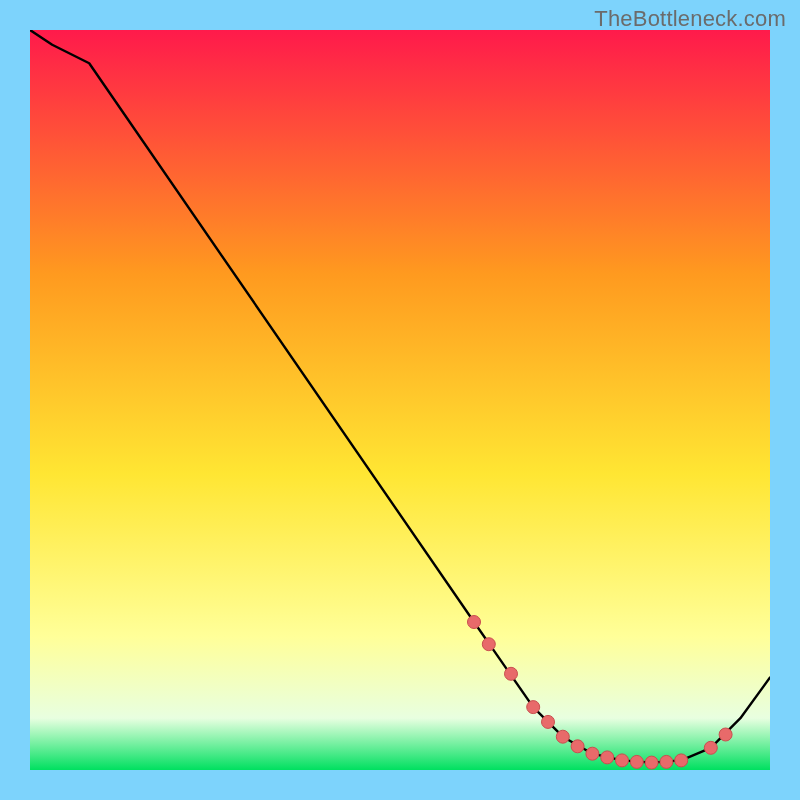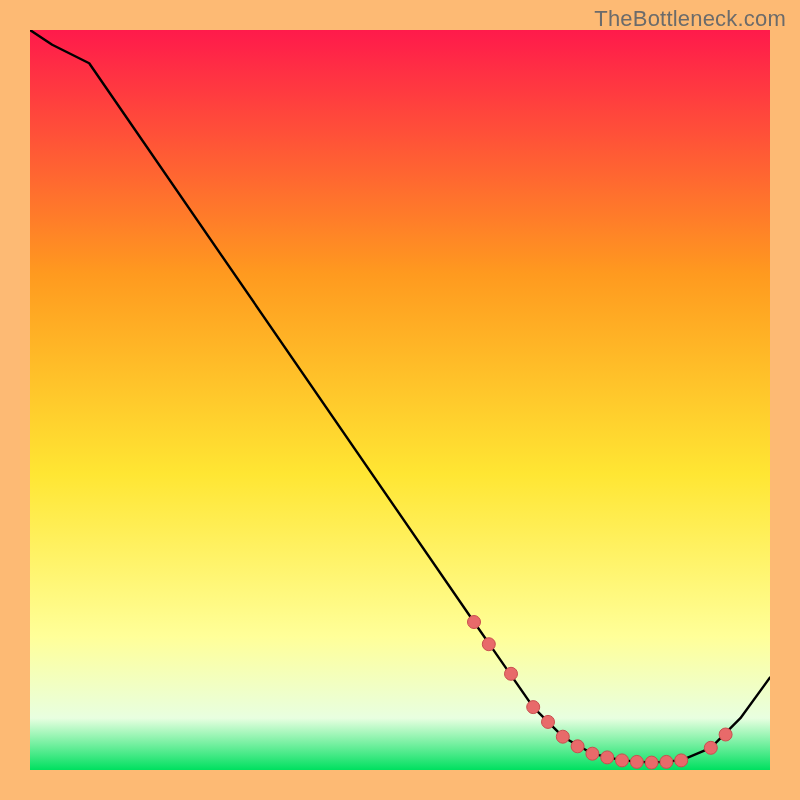--- a/index.html
+++ b/index.html
@@ -8,21 +8,21 @@
     width: 800px;
     height: 800px;
     background: #000;
     font-family: Arial, Helvetica, sans-serif;
     overflow: hidden;
   }
   .frame {
     position: relative;
     width: 800px;
     height: 800px;
-    background: #fdba74;
+    background: #7dd3fc;
   }
   .attribution {
     position: absolute;
     top: 6px;
     right: 14px;
     color: #6b6b6b;
     font-size: 22px;
     font-weight: 400;
     letter-spacing: 0.2px;
   }

